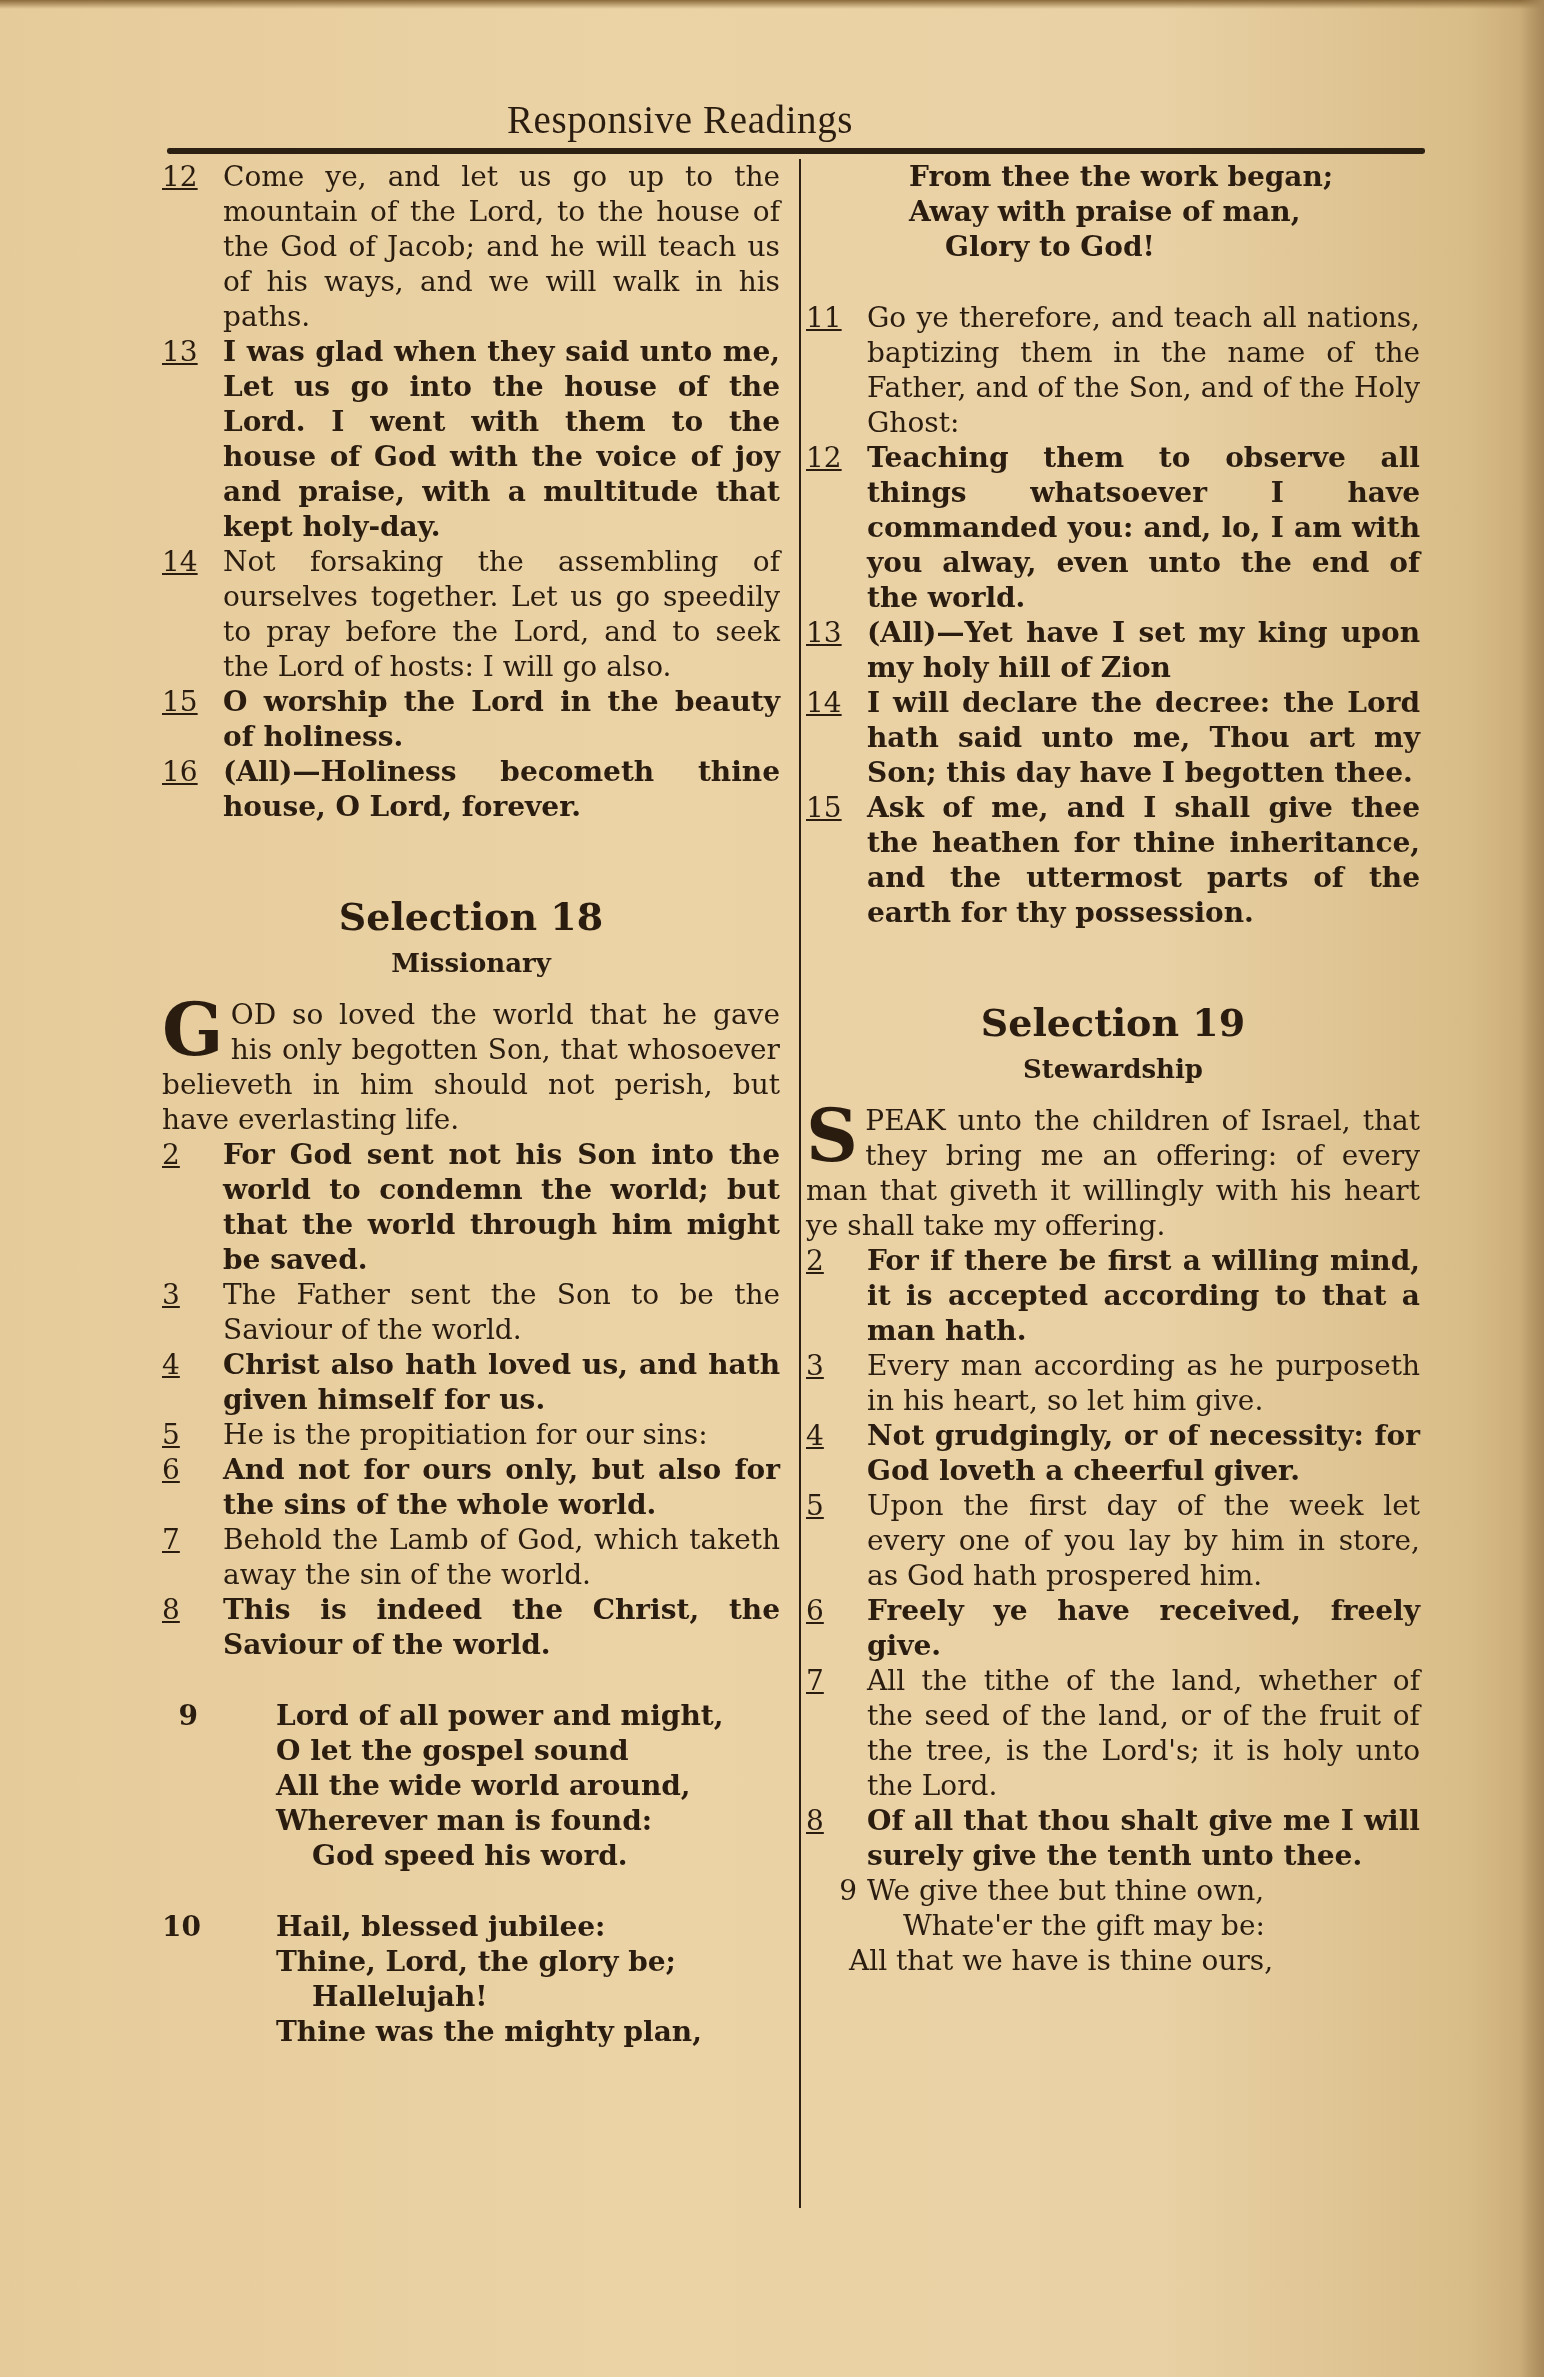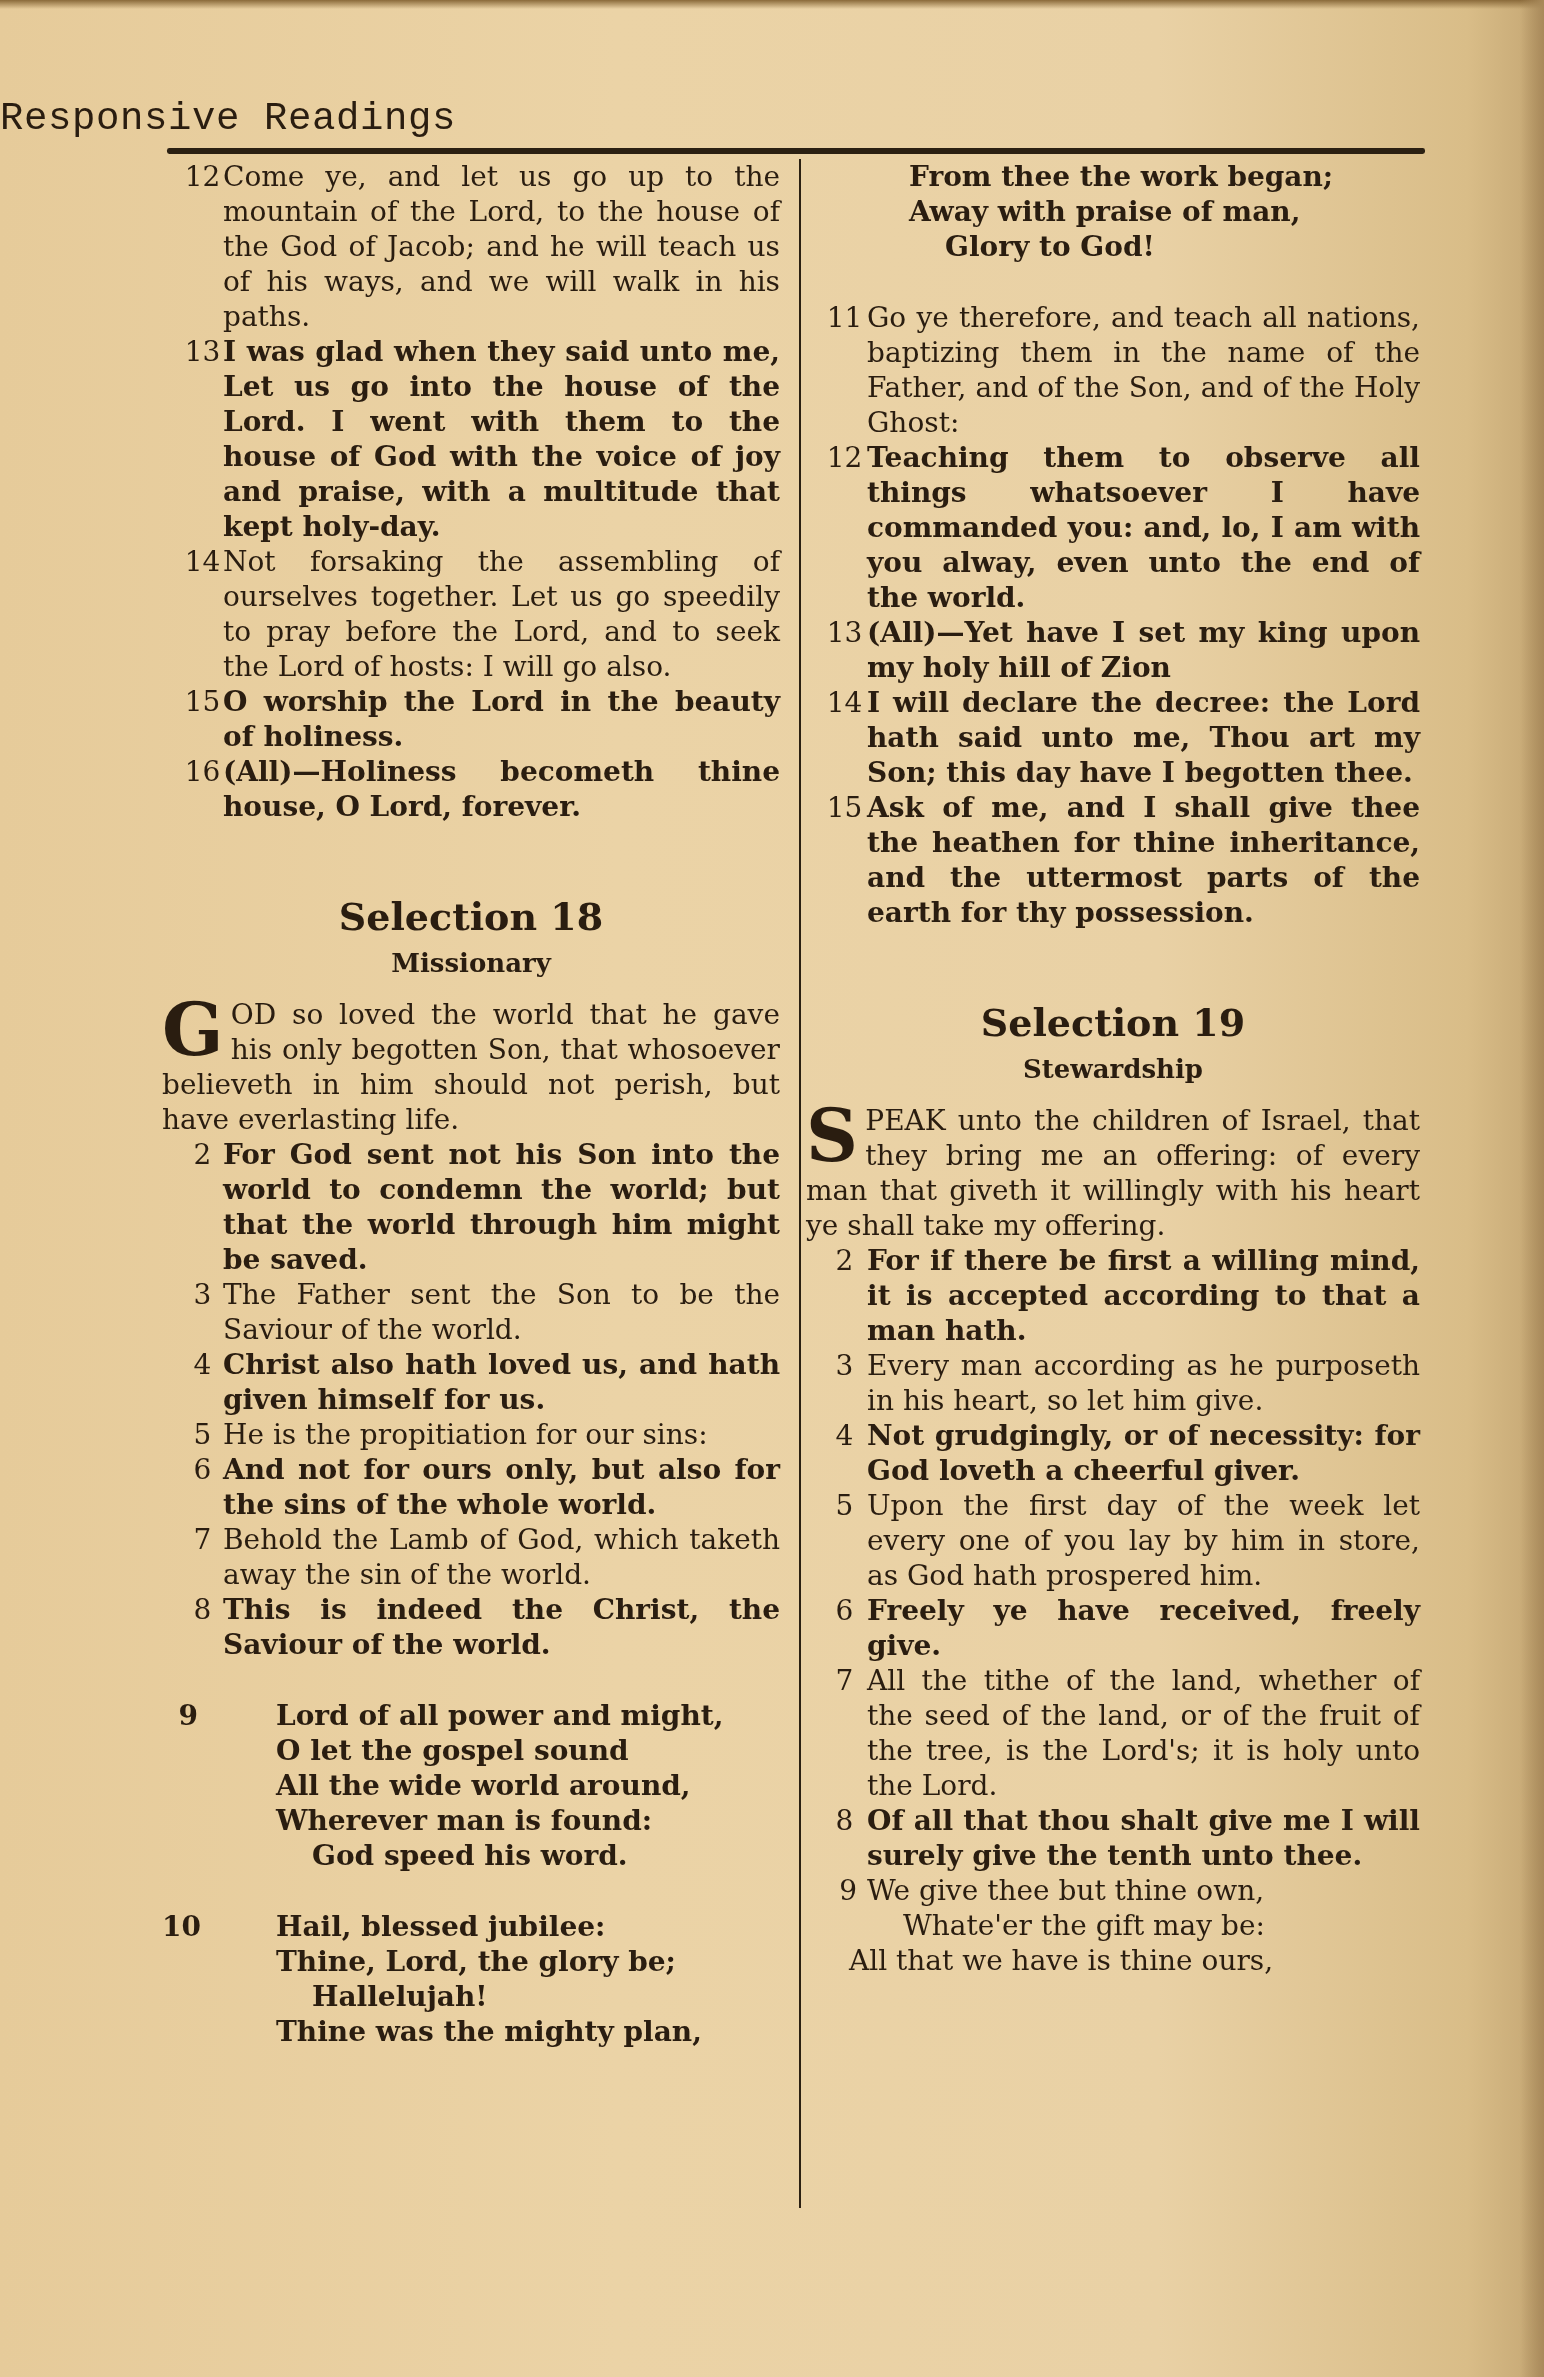--- a/index.html
+++ b/index.html
@@ -13,42 +13,43 @@
   .page-edge-top {
     position: absolute; left: 0; right: 0; top: 0; height: 8.5px;
     background: linear-gradient(180deg, #8a6a3a, rgba(200,170,120,0));
   }
   .page-edge-right {
     position: absolute; top: 0; bottom: 0; right: 0; width: 24px;
     background: linear-gradient(90deg, rgba(180,150,100,0), #a8895a);
   }
   .running-head {
     position: absolute; left: 0; width: 1360px; top: 97px;
+    text-align: center;
     font-size: 39px; letter-spacing: 0.6px;
-    font-family: Liberation Mono, monospace;
+    font-family: Liberation Serif, serif;
     font-weight: normal;
   }
   .head-rule {
     position: absolute; left: 167px; width: 1258px; top: 148px; height: 6px;
     background: #2b2012; border-radius: 2.4px;
   }
   .col-divider {
     position: absolute; left: 799px; top: 159px; height: 2049px; width: 2.4px;
     background: #2b2012;
   }
   .col {
     position: absolute; top: 159px;
     font-size: 28px; line-height: 35px;
     font-family: "DejaVu Serif", "Liberation Serif", serif;
   }
   .col-left { left: 162px; width: 618px; }
   .col-right { left: 806px; width: 614px; }
 
   .verse { position: relative; padding-left: 61px; margin: 0; }
-  .verse .num { position: absolute; left: 16px; top: 0; width: 55px; text-align: center; padding-right: 6px; box-sizing: border-box; }
+  .verse .num { position: absolute; left: 0; top: 0; width: 55px; text-align: left; padding-right: 6px; box-sizing: border-box; text-decoration: underline; }
   .verse .txt { text-align: justify; text-align-last: left; display: block; }
   .bold .txt { font-weight: bold; }
   .col-right .verse .num { width: 51px; }
 
   .poem { position: relative; padding-left: 114px; margin: 0; }
   .poem .num { position: absolute; left: 0; top: 0; width: 36px; text-align: right; font-weight: bold; }
   .poem .line { display: block; white-space: nowrap; }
   .poem .line.indent { padding-left: 36px; }
   .poem.bold .line { font-weight: bold; }
   .poem.plain .num { font-weight: normal; }

